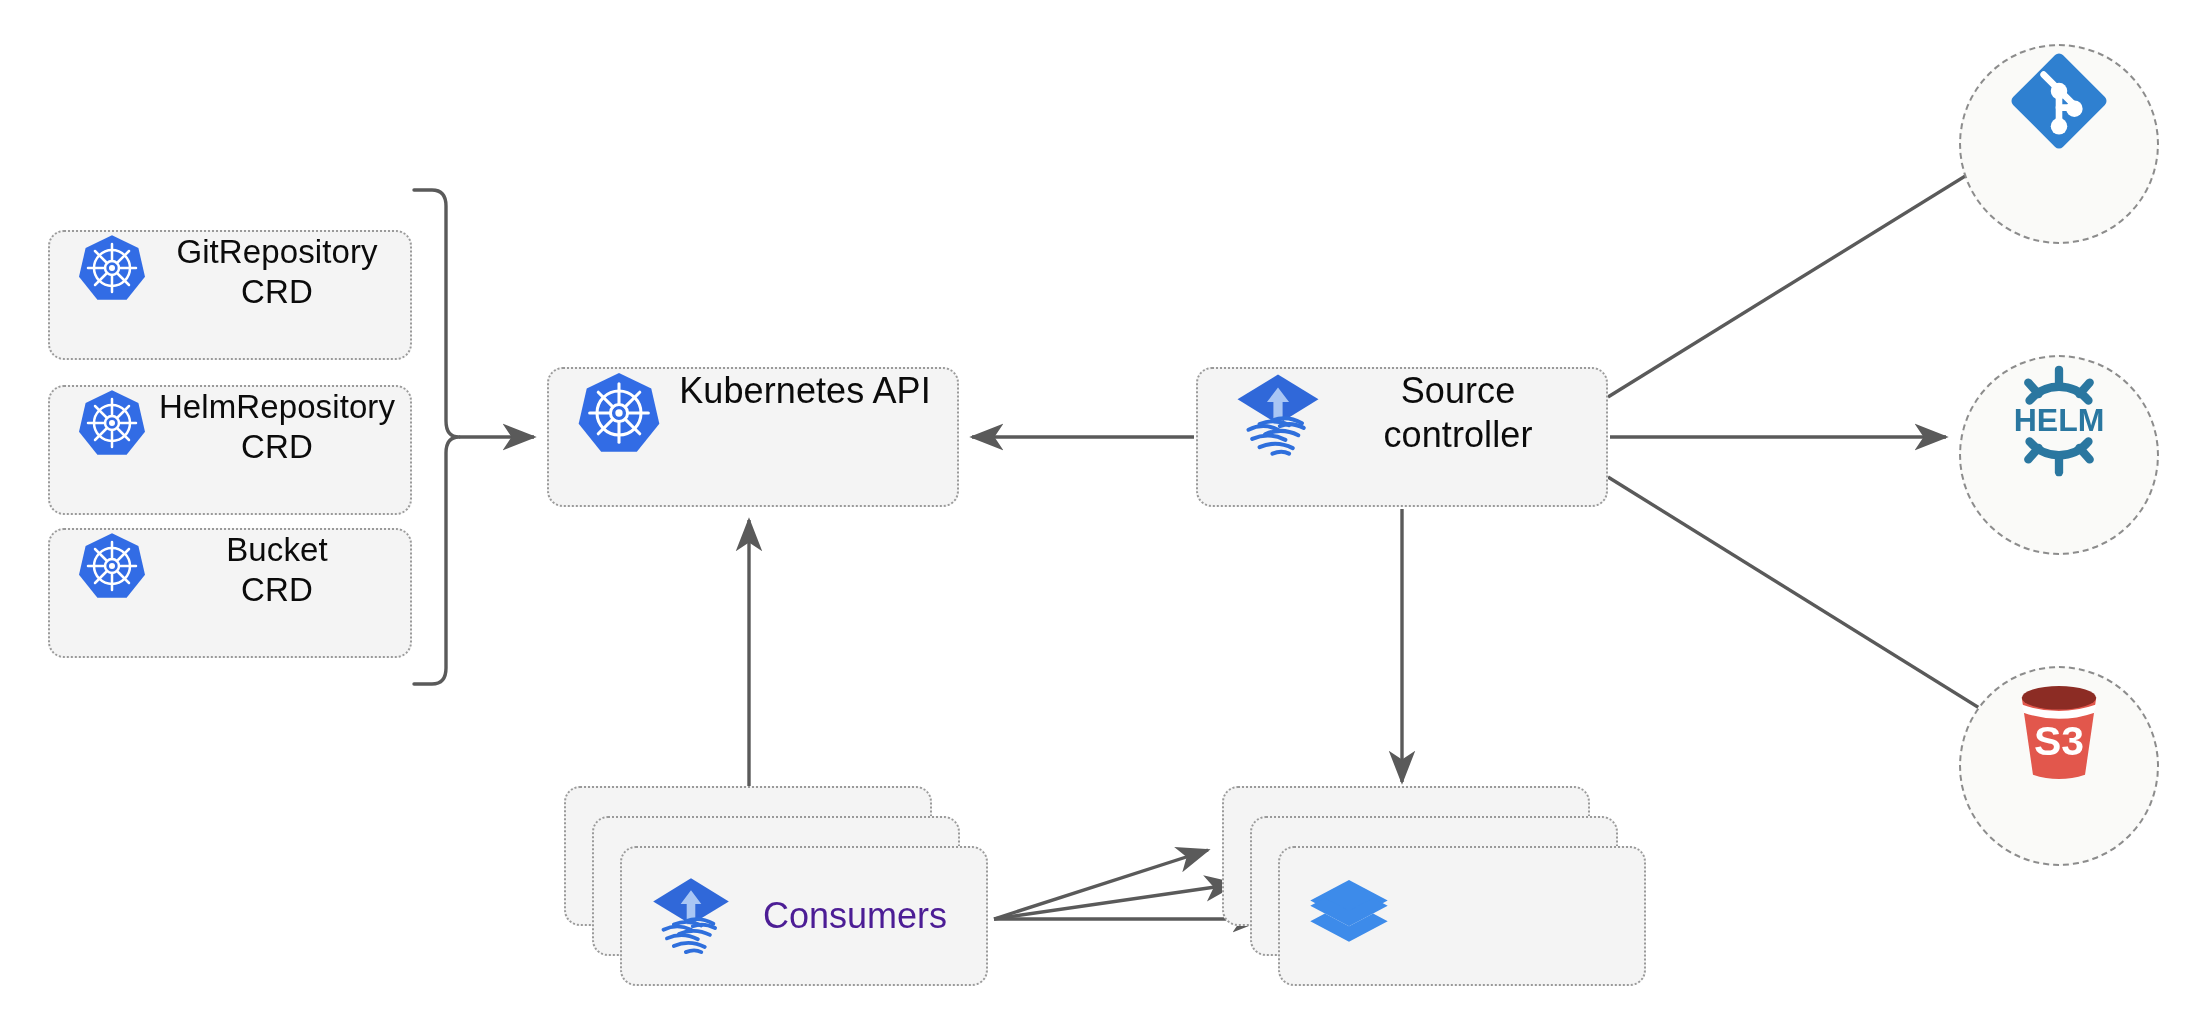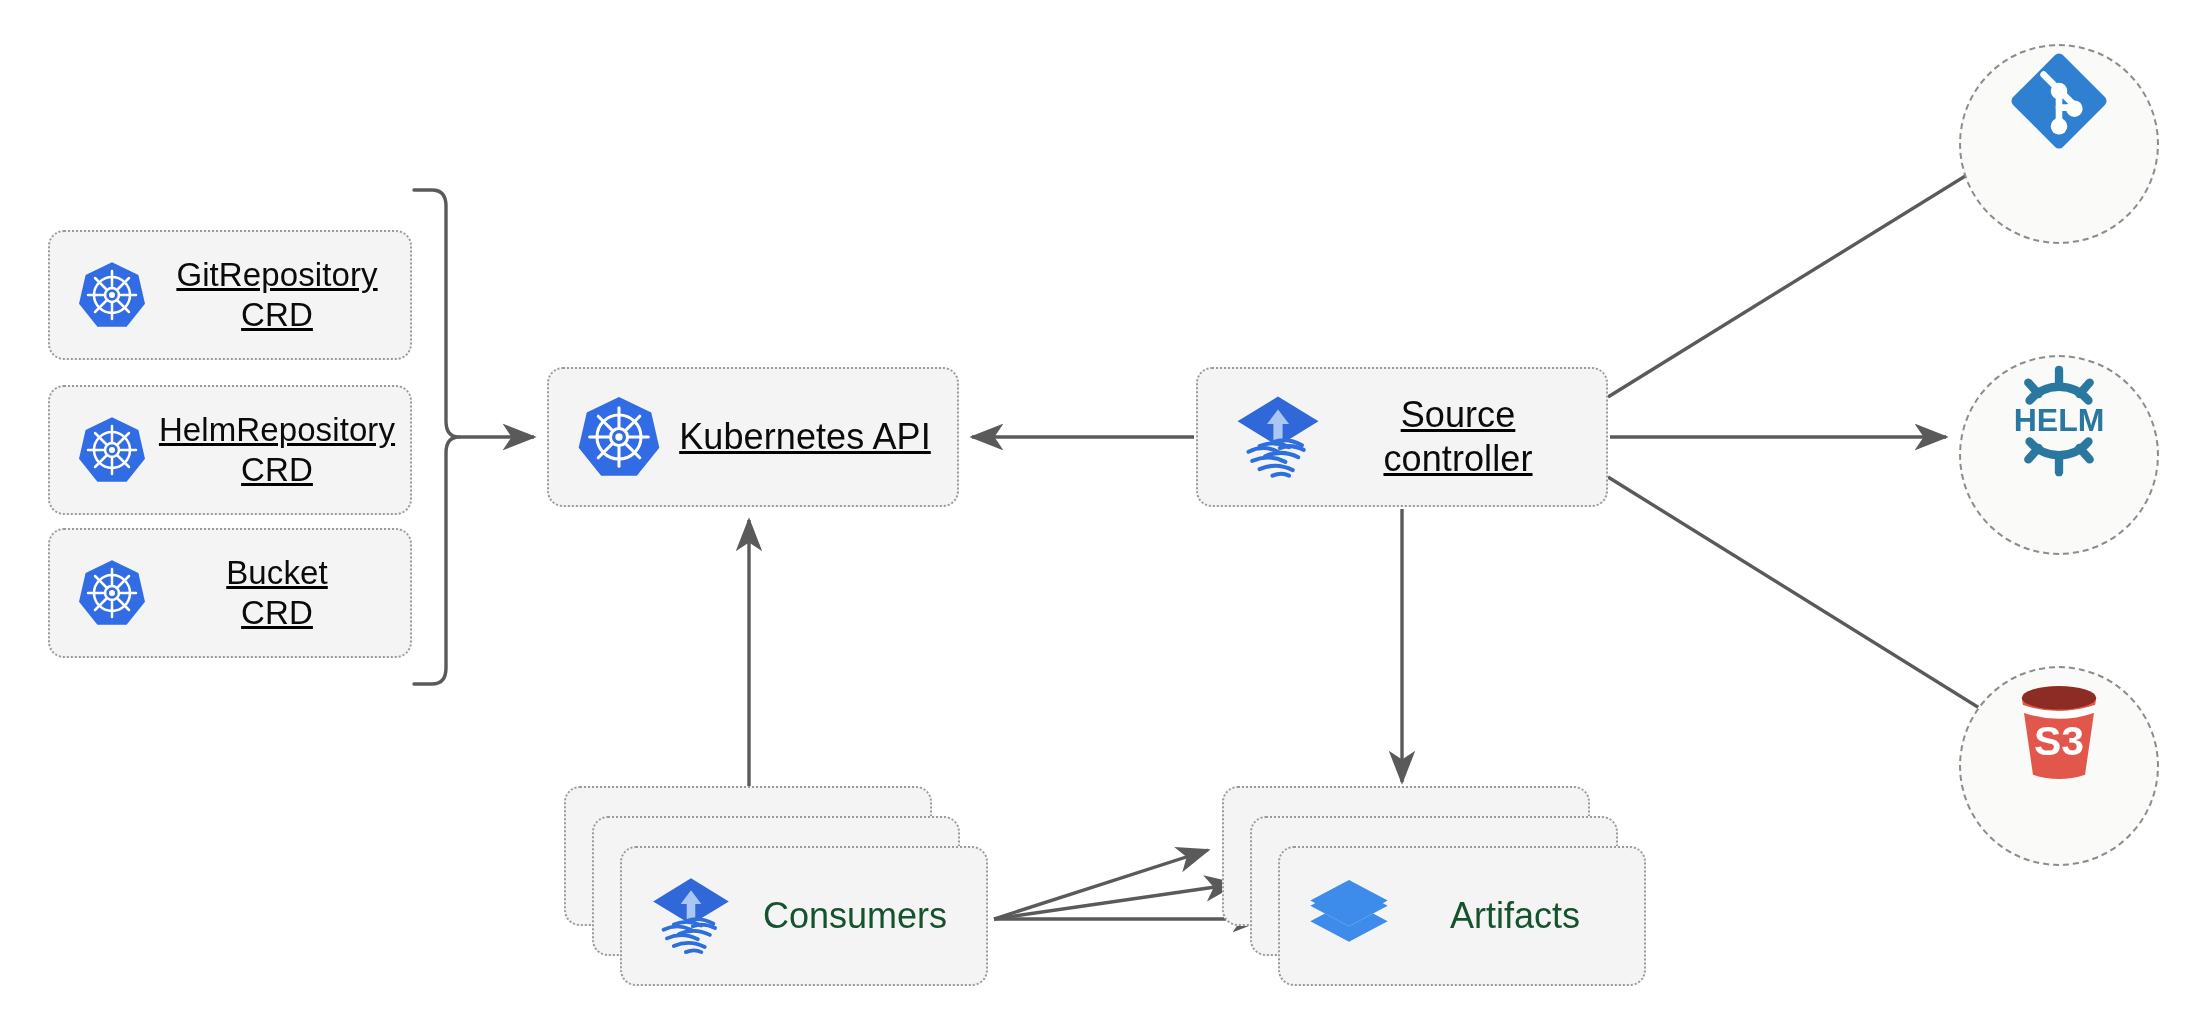--- a/index.html
+++ b/index.html
@@ -31,23 +31,22 @@
 
   
   .node {
     position: absolute;
     box-sizing: border-box;
     background: #f4f4f4;
     border: 2px dotted #9a9a9a;
     border-radius: 16px;
     display: flex;
     flex-direction: row;
-    align-items: center;
+    align-items: flex-start;
     z-index: 10;
-    text-decoration: underline;
   }
   .node .label {
     flex: 1 1 auto;
     text-align: center;
     color: #0b0b0b;
     line-height: 1.22;
     letter-spacing: .1px;
     white-space: pre-line;
   }
   .node .ico {
@@ -98,21 +97,21 @@
   .stack .sheet.s1 { left: 0px;  top: 0px; }
   .stack .sheet.s2 { left: 28px; top: 30px; }
   .stack .sheet.s3 {
     left: 56px; top: 60px;
     display: flex; flex-direction: row; align-items: center;
     padding-left: 26px; padding-right: 16px;
     z-index: 3;
   }
   .stack .sheet.s1 { z-index: 1; }
   .stack .sheet.s2 { z-index: 2; }
-  .stack .label { flex: 1 1 auto; text-align: center; font-size: 36px; color: #14532d; }
+  .stack .label { flex: 1 1 auto; text-align: center; font-size: 36px; color: #4c1d95; }
   .stack .ico { flex: 0 0 auto; display: block; }
 
   #stack-consumers { left: 564px; top: 786px; width: 430px; height: 210px; }
   #stack-consumers .ico { width: 86px; height: 86px; margin-right: 6px; }
 
   #stack-artifacts { left: 1222px; top: 786px; width: 430px; height: 210px; }
   #stack-artifacts .ico { width: 86px; height: 86px; margin-right: 10px; }
 
   
   .ext-circle {
@@ -308,21 +307,20 @@
     <div class="sheet s1"></div>
     <div class="sheet s2"></div>
     <div class="sheet s3">
       <span class="ico">
         <svg viewBox="0 0 100 100" width="86" height="86" xmlns="http://www.w3.org/2000/svg">
           <path d="M50 8 L95 32 L50 56 L5 32 Z" fill="#3d8bea"></path>
           <path d="M50 44 L78 29 L95 38 L50 62 L5 38 L22 29 Z" fill="#3d8bea"></path>
           <path d="M50 62 L78 47 L95 56 L50 80 L5 56 L22 47 Z" fill="#3d8bea"></path>
         </svg>
       </span>
-      <span class="label">Artifacts</span>
     </div>
   </div>
 
   <div class="ext-circle" id="ext-git">
     <span class="ico">
       <svg viewBox="0 0 100 100" width="110" height="110" xmlns="http://www.w3.org/2000/svg">
         <rect x="18" y="18" width="64" height="64" rx="5" transform="rotate(45 50 50)" fill="#2f80d0"></rect>
         <g fill="none" stroke="#ffffff" stroke-width="6" stroke-linecap="round">
           <path d="M36 26 L62 52"></path>
           <path d="M50 40 L50 72"></path>

